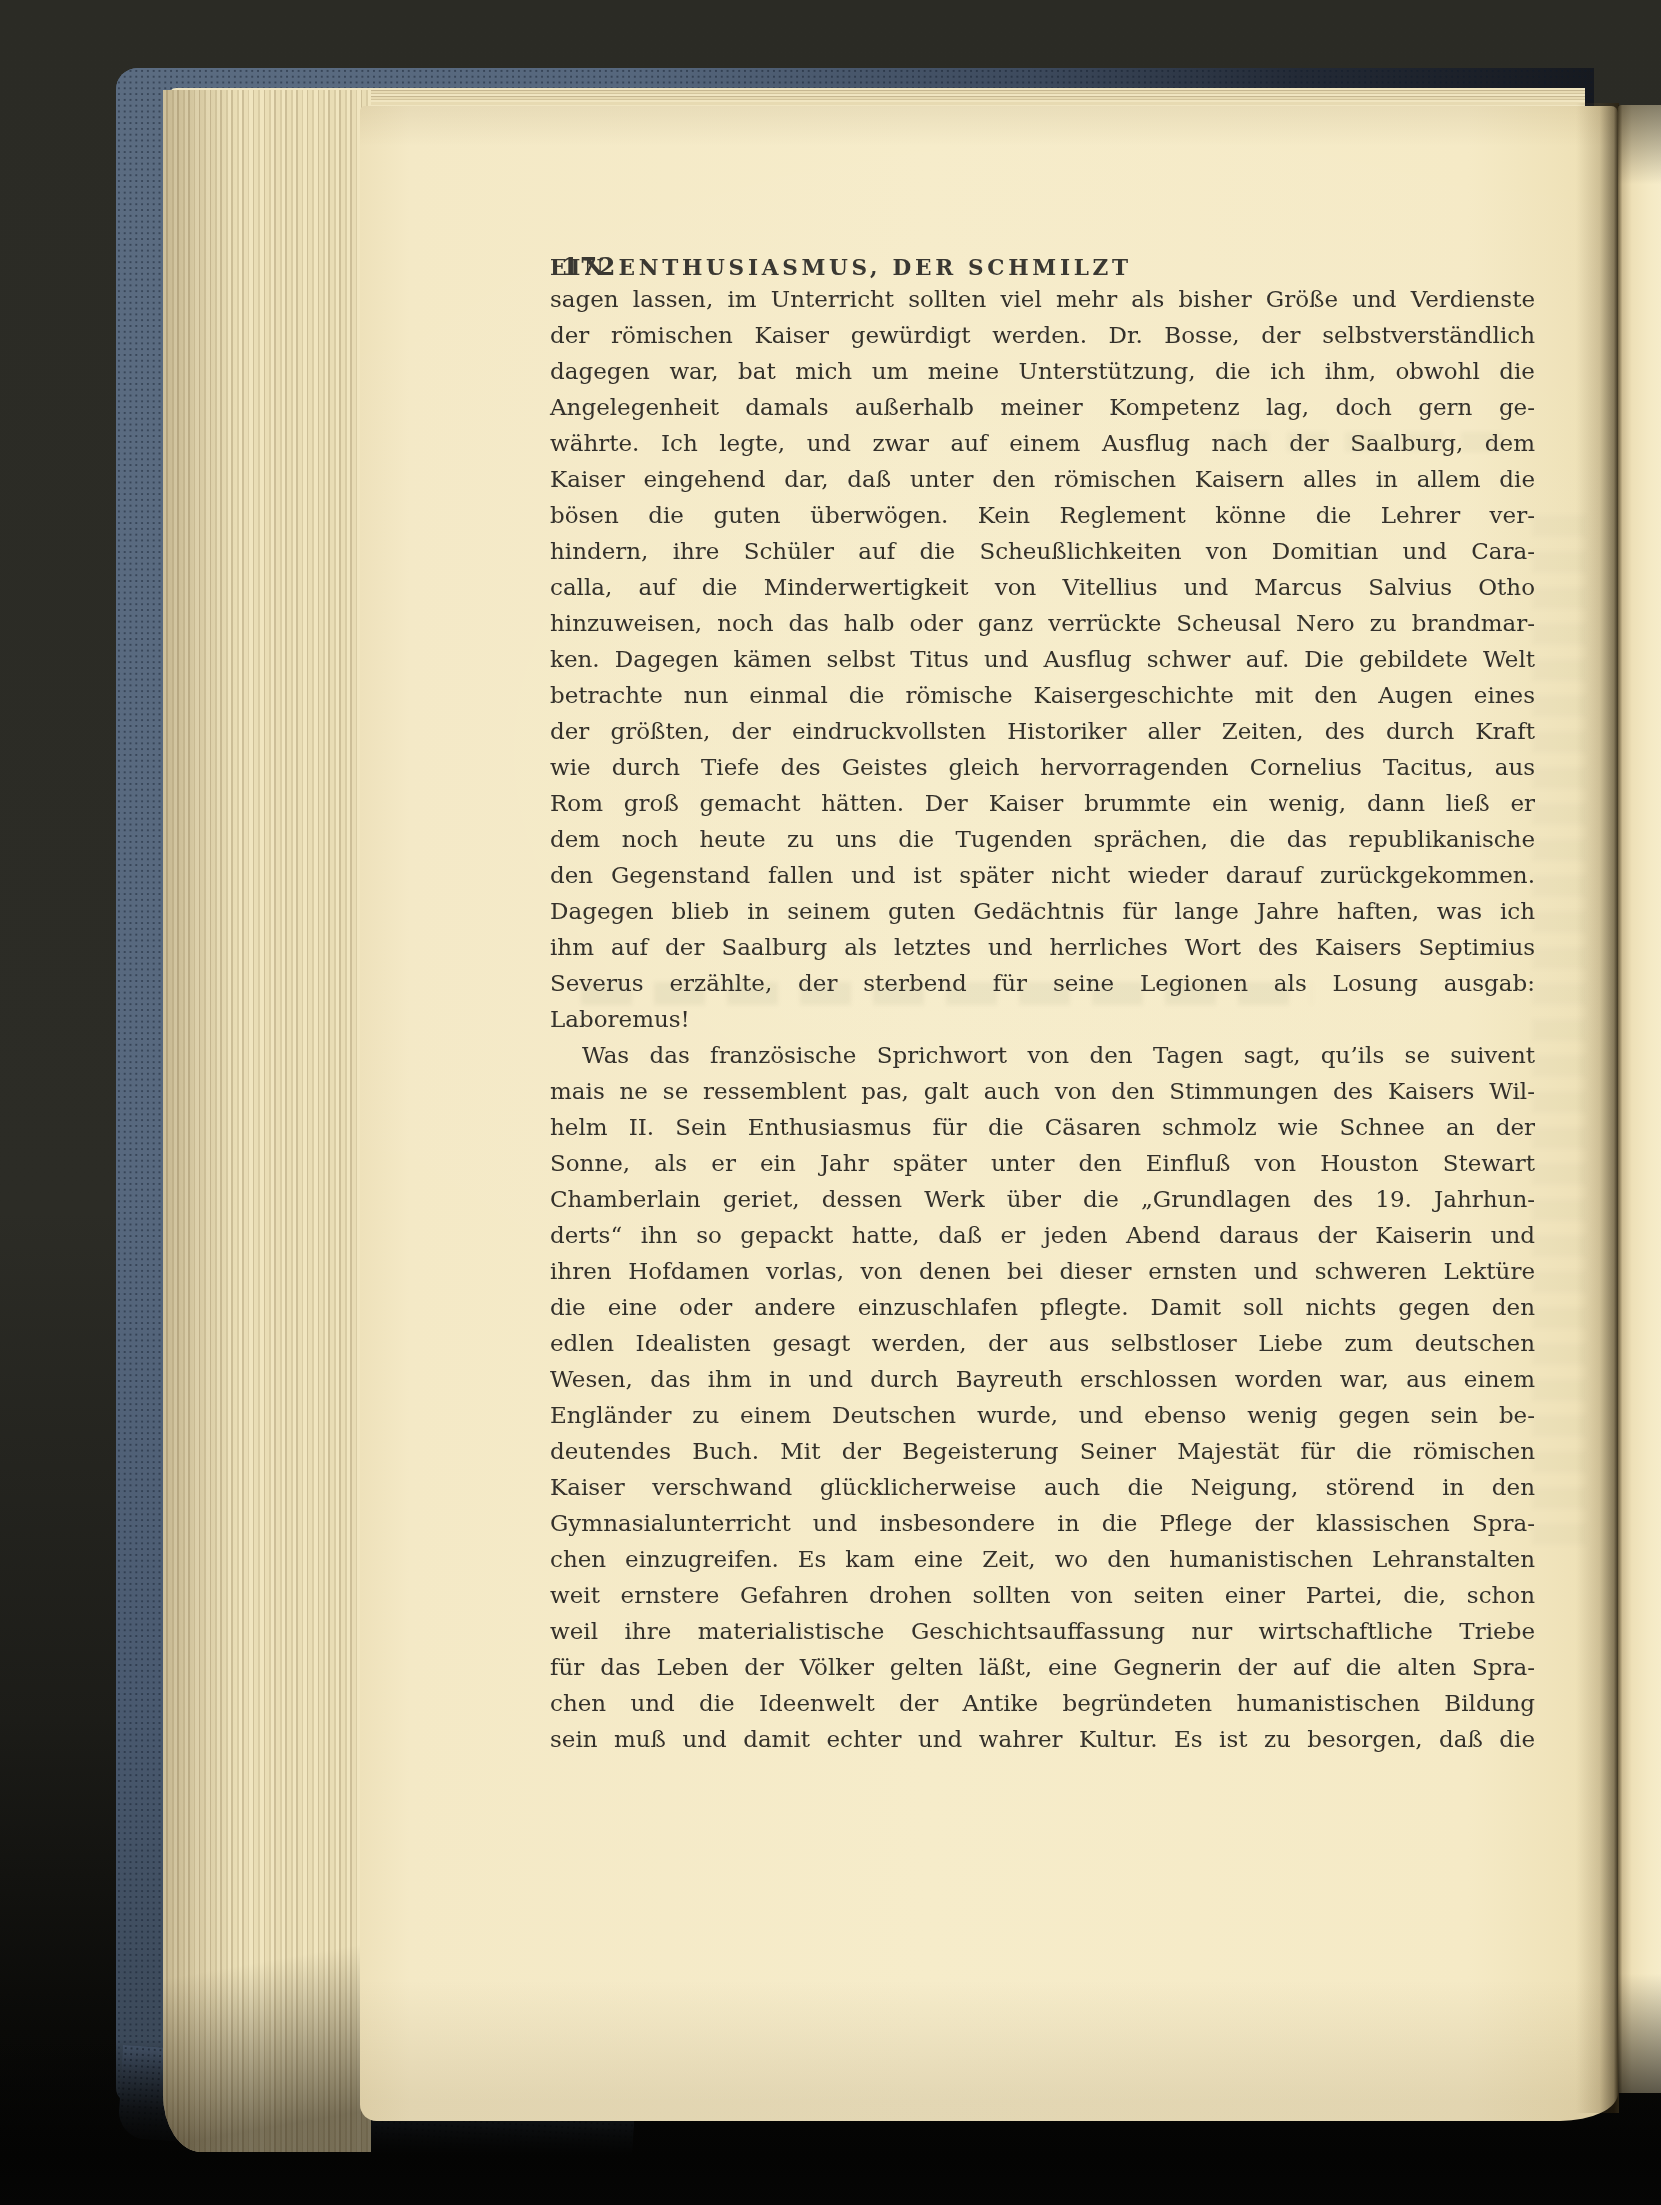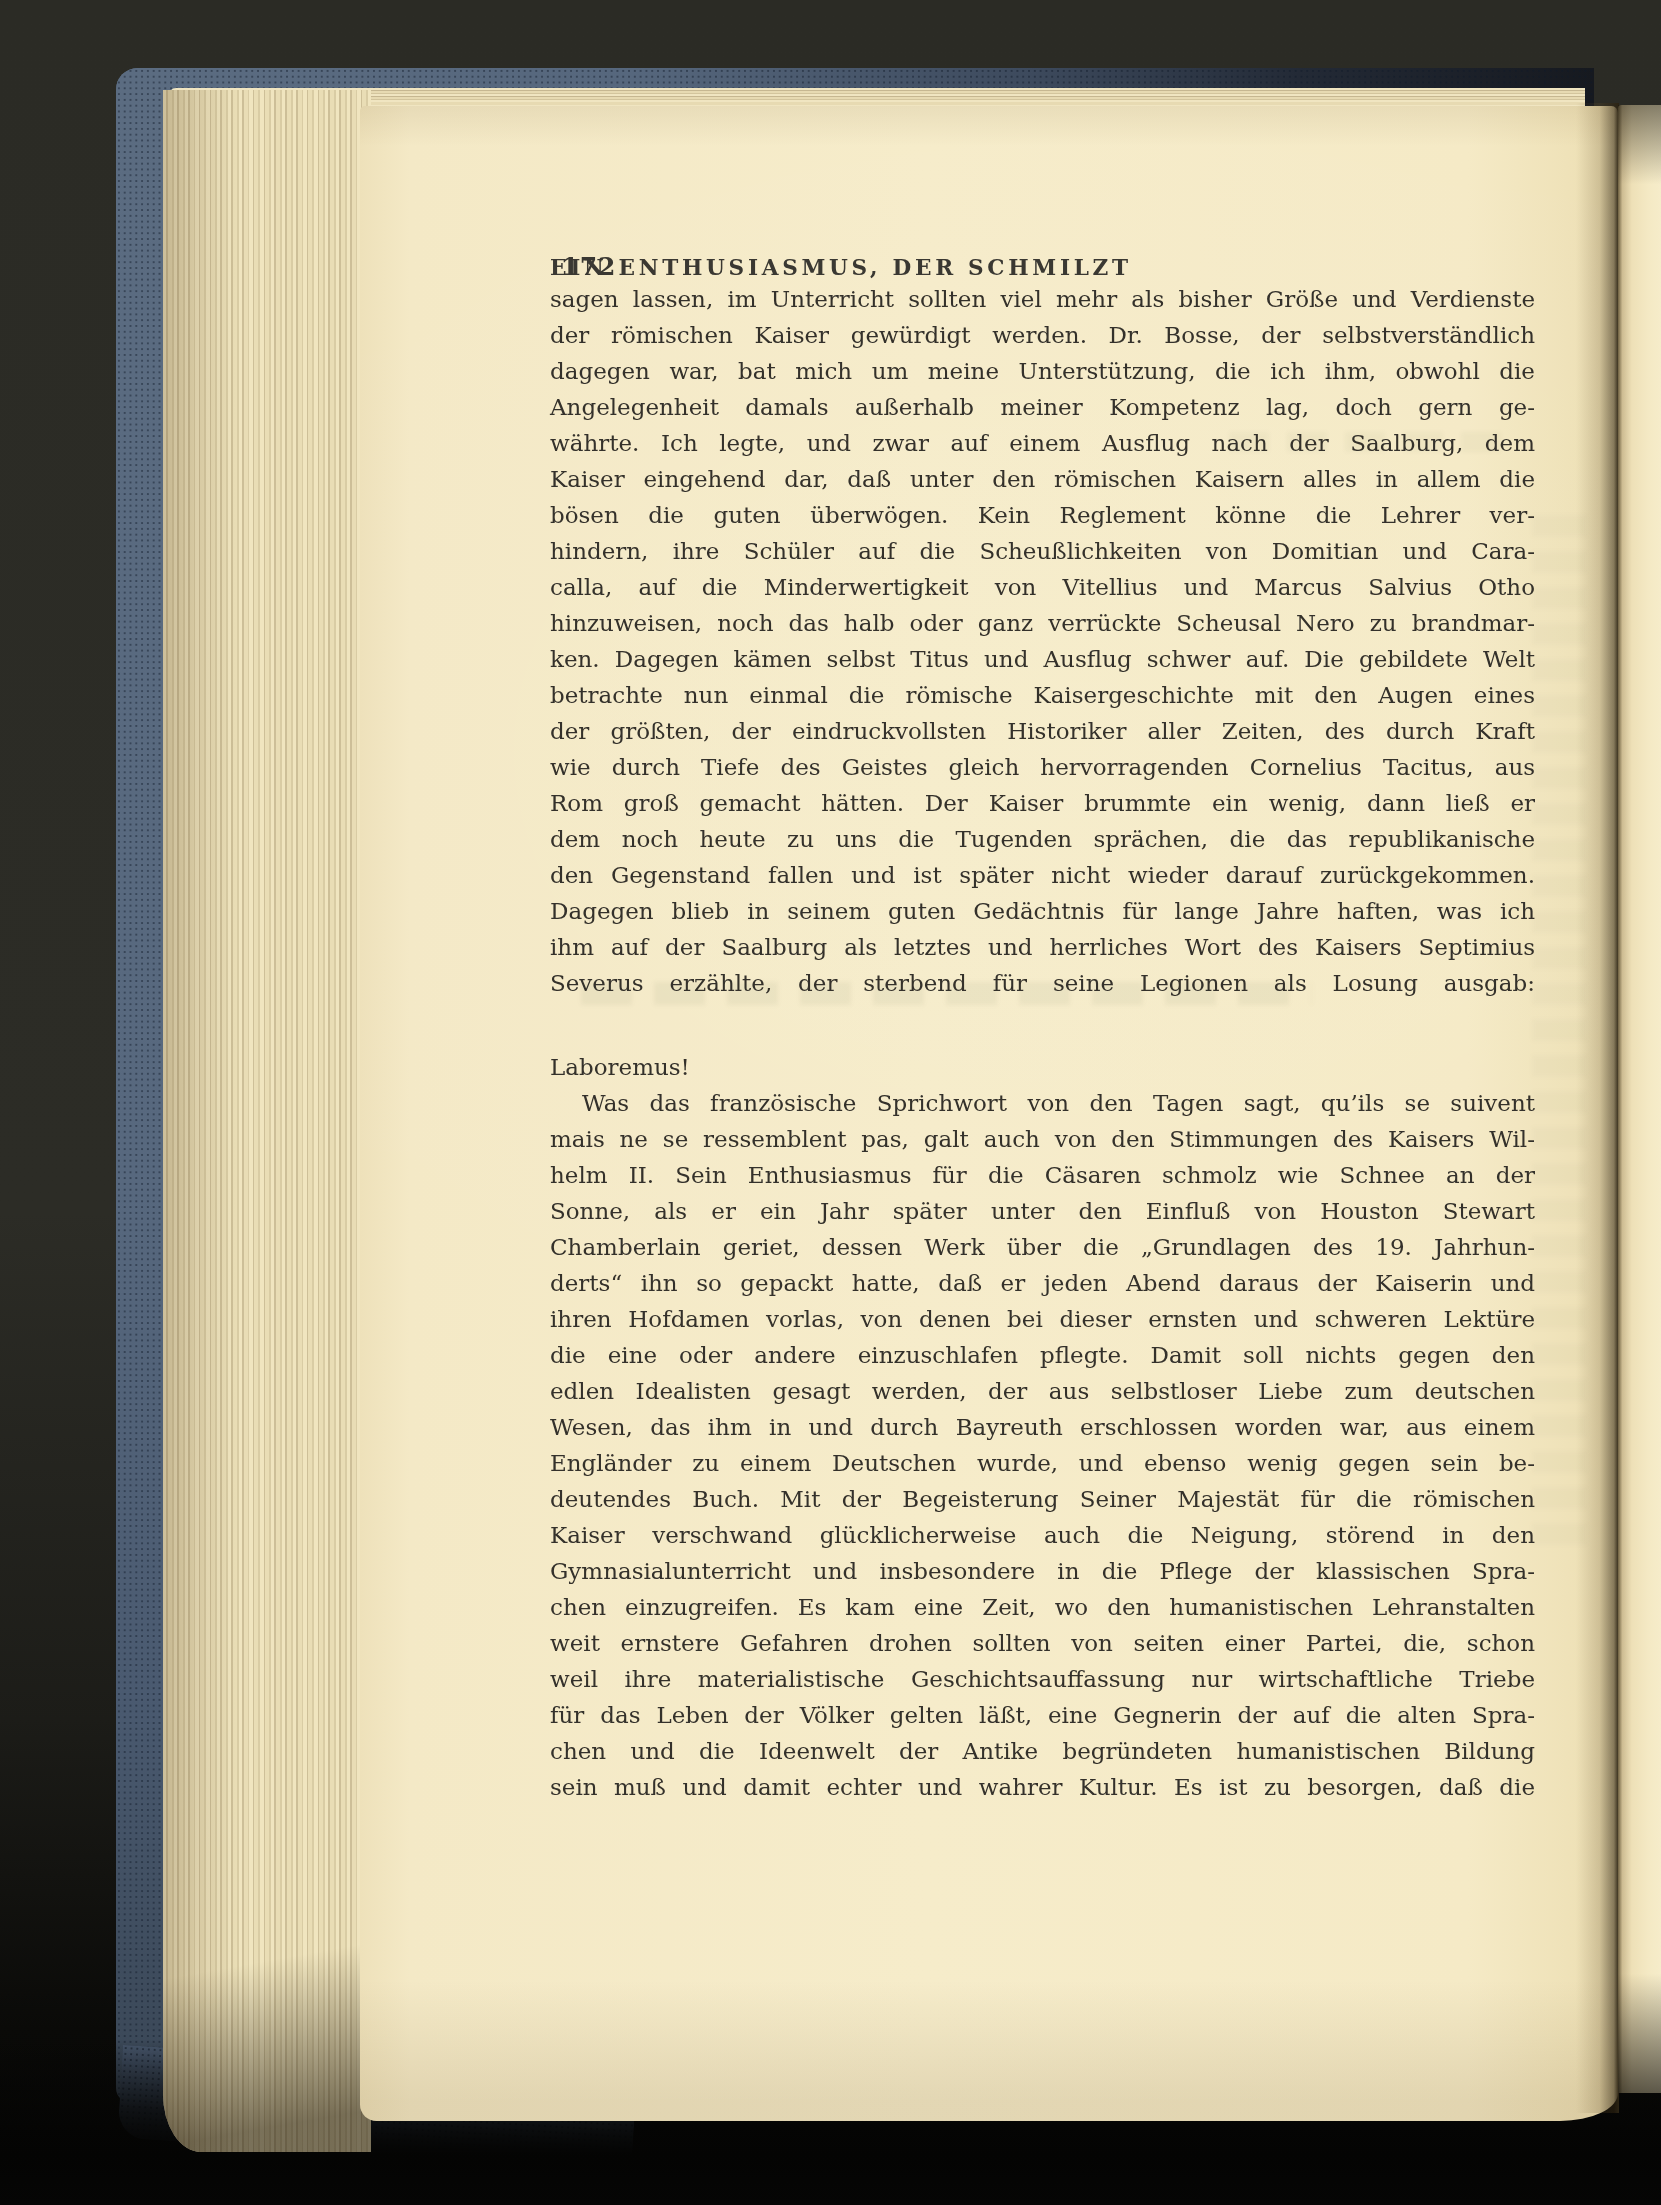--- a/index.html
+++ b/index.html
@@ -110,21 +110,21 @@
   }
   .running-title{
     position:absolute;left:0;right:0;bottom:0.8px;text-align:left;
     font-size:21.6px;font-weight:bold;letter-spacing:3.7px;color:#3a3832;
   }
   .para .line{
     font-size:23px;line-height:36px;
     text-align:justify;text-align-last:justify;
     white-space:normal;color:#34312b;
   }
-  .para1 .line:last-child{text-align-last:left;margin-top:48px;}
+  .para1 .line:last-child{text-align-last:left;}
   .para2 .line:first-child{text-indent:32px;}
 </style>
 </head>
 <body>
 
 <div class="scene">
 
   <div class="cover-top"></div>
   <div class="cover-left"></div>
   <div class="cover-bottom"></div>

